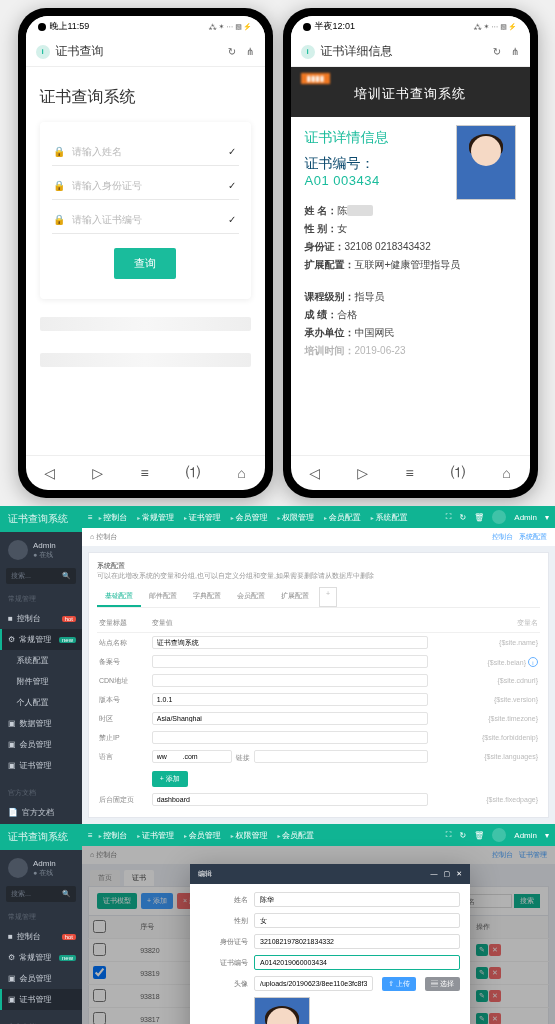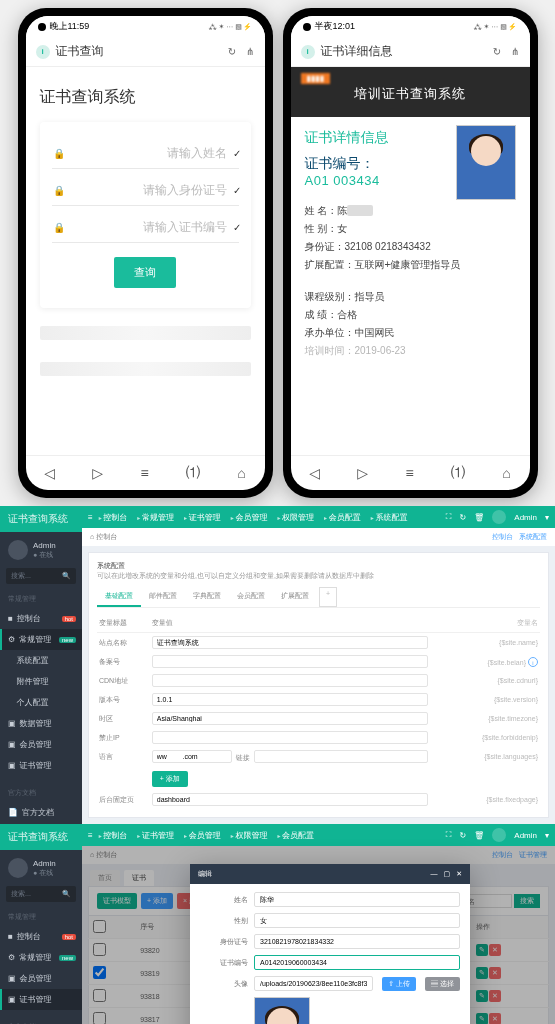--- a/index.html
+++ b/index.html
@@ -16,21 +16,21 @@
   .app-header { display:flex; align-items:center; gap:6px; padding:6px 10px; border-bottom:1px solid #eee; }
   .app-header .circle-i { width:14px; height:14px; border-radius:50%; background:#d4f0ea; color:#1abc9c; display:flex; align-items:center; justify-content:center; font-size:8px; font-weight:bold;}
   .app-header-title { flex:1; font-size:12px; color:#333;}
   .app-header-actions { display:flex; gap:10px; color:#666; }
   
   .p1-body { flex:1; background:#fff; padding:10px 14px; overflow:hidden;}
   .sys-title { font-size:16px; font-weight:500; color:#333; padding:10px 0 14px;}
   .query-card { background:#fff; box-shadow:0 1px 6px rgba(0,0,0,0.08); border-radius:4px; padding:16px 12px;}
   .input-row { display:flex; align-items:center; gap:6px; border-bottom:1px solid #e8e8e8; padding:8px 2px; margin-bottom:6px;}
   .input-row .lock { color:#bbb; font-size:10px;}
-  .input-row input { border:none; flex:1; font-size:12px; color:#333; outline:none;text-align:right; }
+  .input-row input { border:none; flex:1; font-size:10px; color:#333; outline:none; }
   .input-row input::placeholder { color:#bbb; }
   .input-check { color:#333; font-size:10px;}
   .query-btn { display:block; margin:14px auto 4px; background:#1abc9c; color:#fff; border:none; padding:8px 20px; font-size:11px; border-radius:2px;}
   .blurred-bar { height:14px; background:linear-gradient(90deg,#eee,#f7f7f7,#eee); margin-top:18px; border-radius:2px; filter:blur(0.6px);}
   
   .bottom-nav { display:flex; justify-content:space-around; align-items:center; padding:8px 0; border-top:1px solid #eee; }
   .bottom-nav span { font-size:14px; color:#555;}
   
   
   .hero { background:#2a2a2a; color:#fff; text-align:center; padding:18px 10px 14px; position:relative;}
@@ -38,21 +38,21 @@
   .hero-title { font-size:13px; letter-spacing:1px;}
   .p2-body { flex:1; background:#fff; padding:8px 14px; overflow:hidden; font-size:10px; color:#444;}
   .detail-title { color:#1abc9c; font-size:14px; font-weight:500; margin:4px 0 2px;}
   .detail-head { display:flex; gap:10px; align-items:flex-start;}
   .photo { width:60px; height:75px; border:1px solid #ccc; background:linear-gradient(#3b6db8,#3b6db8); position:relative; overflow:hidden;}
   .photo::after{ content:""; position:absolute; left:50%; top:10px; transform:translateX(-50%); width:30px; height:30px; border-radius:50%; background:#f5d9c5;}
   .photo::before{ content:""; position:absolute; left:50%; top:8px; transform:translateX(-50%); width:34px; height:24px; border-radius:50% 50% 40% 40%; background:#2a1a10;}
   .cert-no-label { color:#0c4a6e; font-size:14px;}
   .cert-no-val { color:#1abc9c; font-size:13px; letter-spacing:0.5px;}
   .kv { margin:4px 0; }
-  .kv b { font-weight:400;}
+  .kv b { font-weight:700;}
   .blur-chunk { display:inline-block; background:#ddd; color:transparent; border-radius:2px; padding:0 8px; filter:blur(0.6px);}
   
   
   .admin { display:flex; width:555px; position:relative; }
   .admin + .admin { margin-top:0;}
   .side { width:82px; background:#2c3440; color:#c8ced6; font-size:8px;}
   .brand { background:#10b493; color:#fff; padding:6px 8px; font-size:10px; font-weight:bold;}
   .brand span { font-weight:normal; opacity:0.85;}
   .side-user { display:flex; align-items:center; gap:5px; padding:8px;}
   .avatar-sm { width:20px; height:20px; border-radius:50%; background:#4a5360;}

